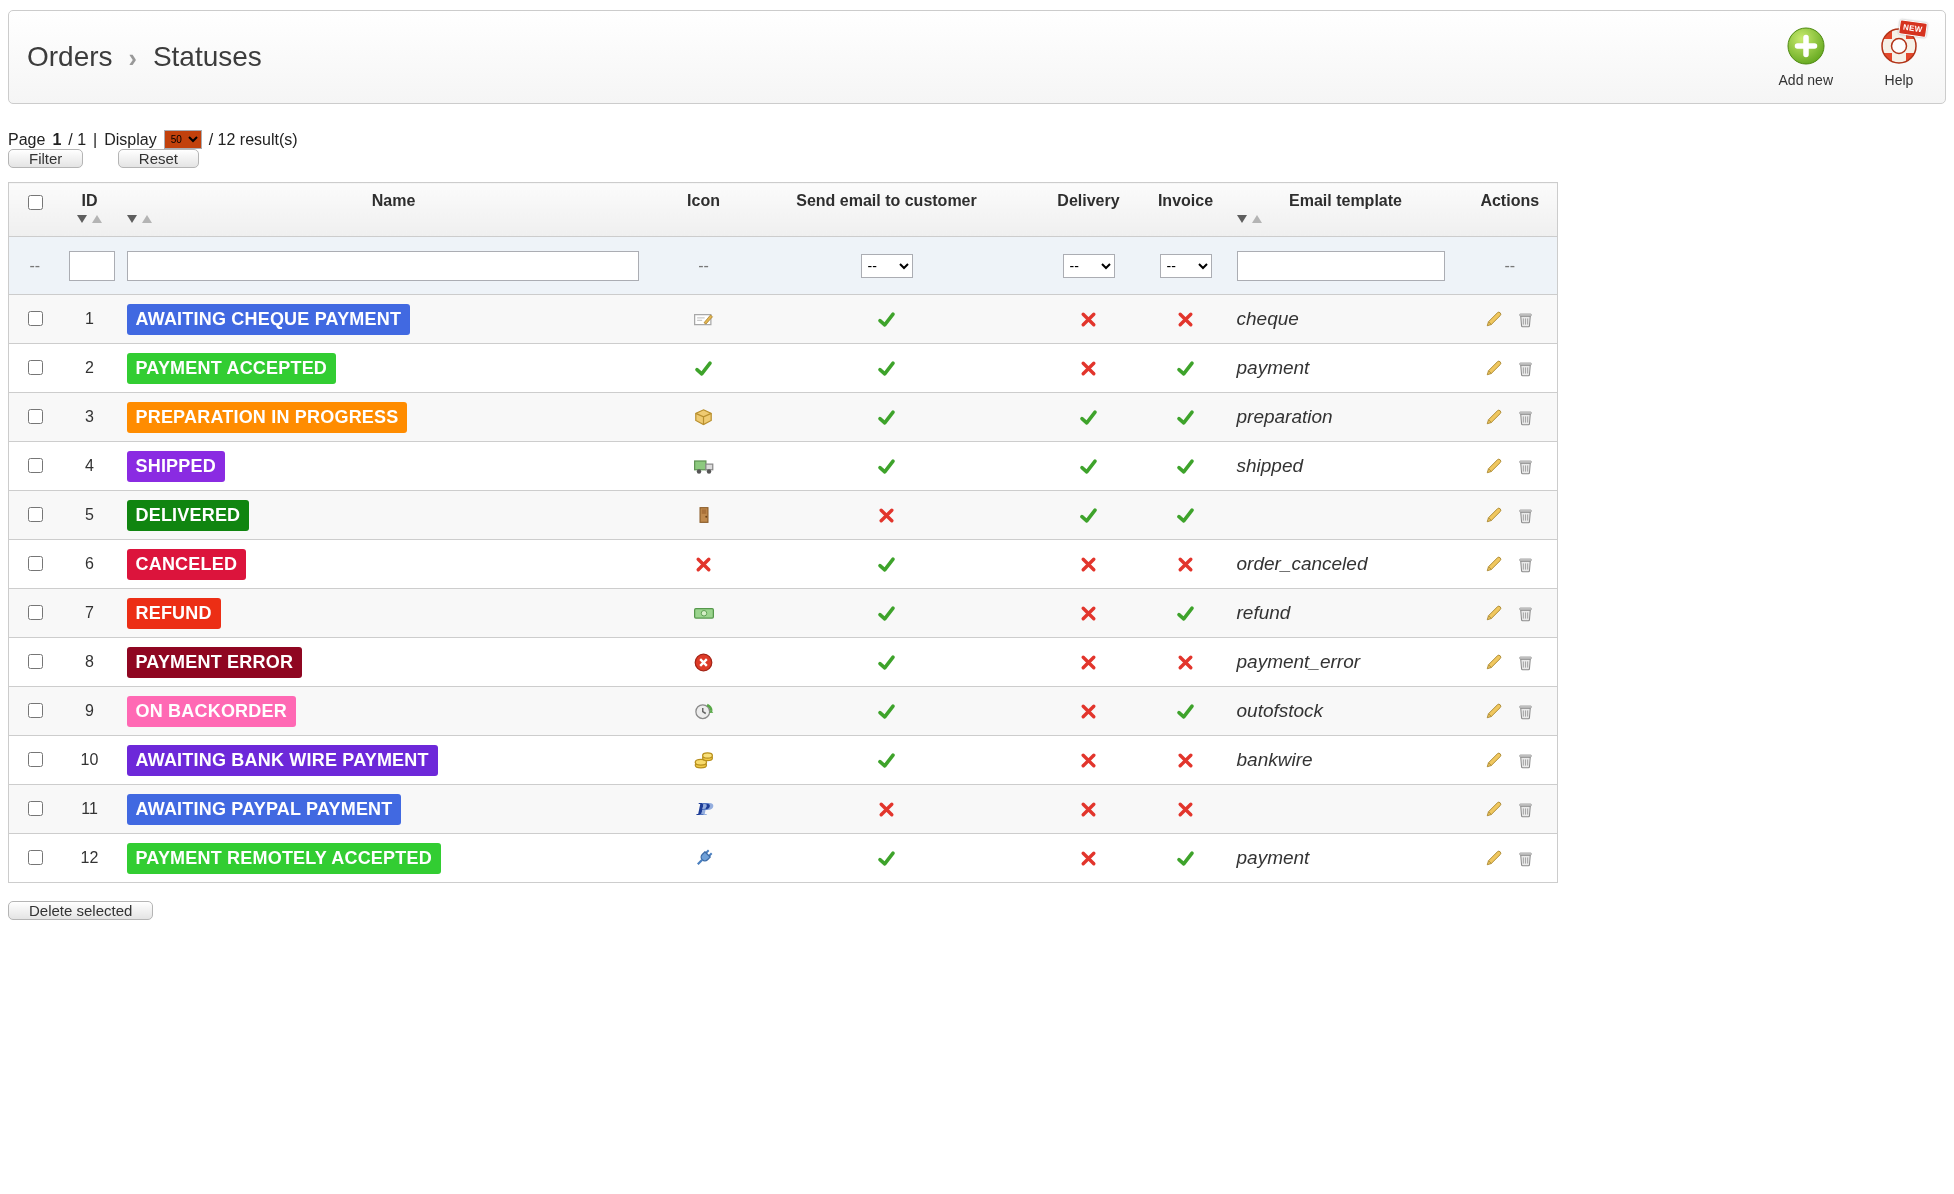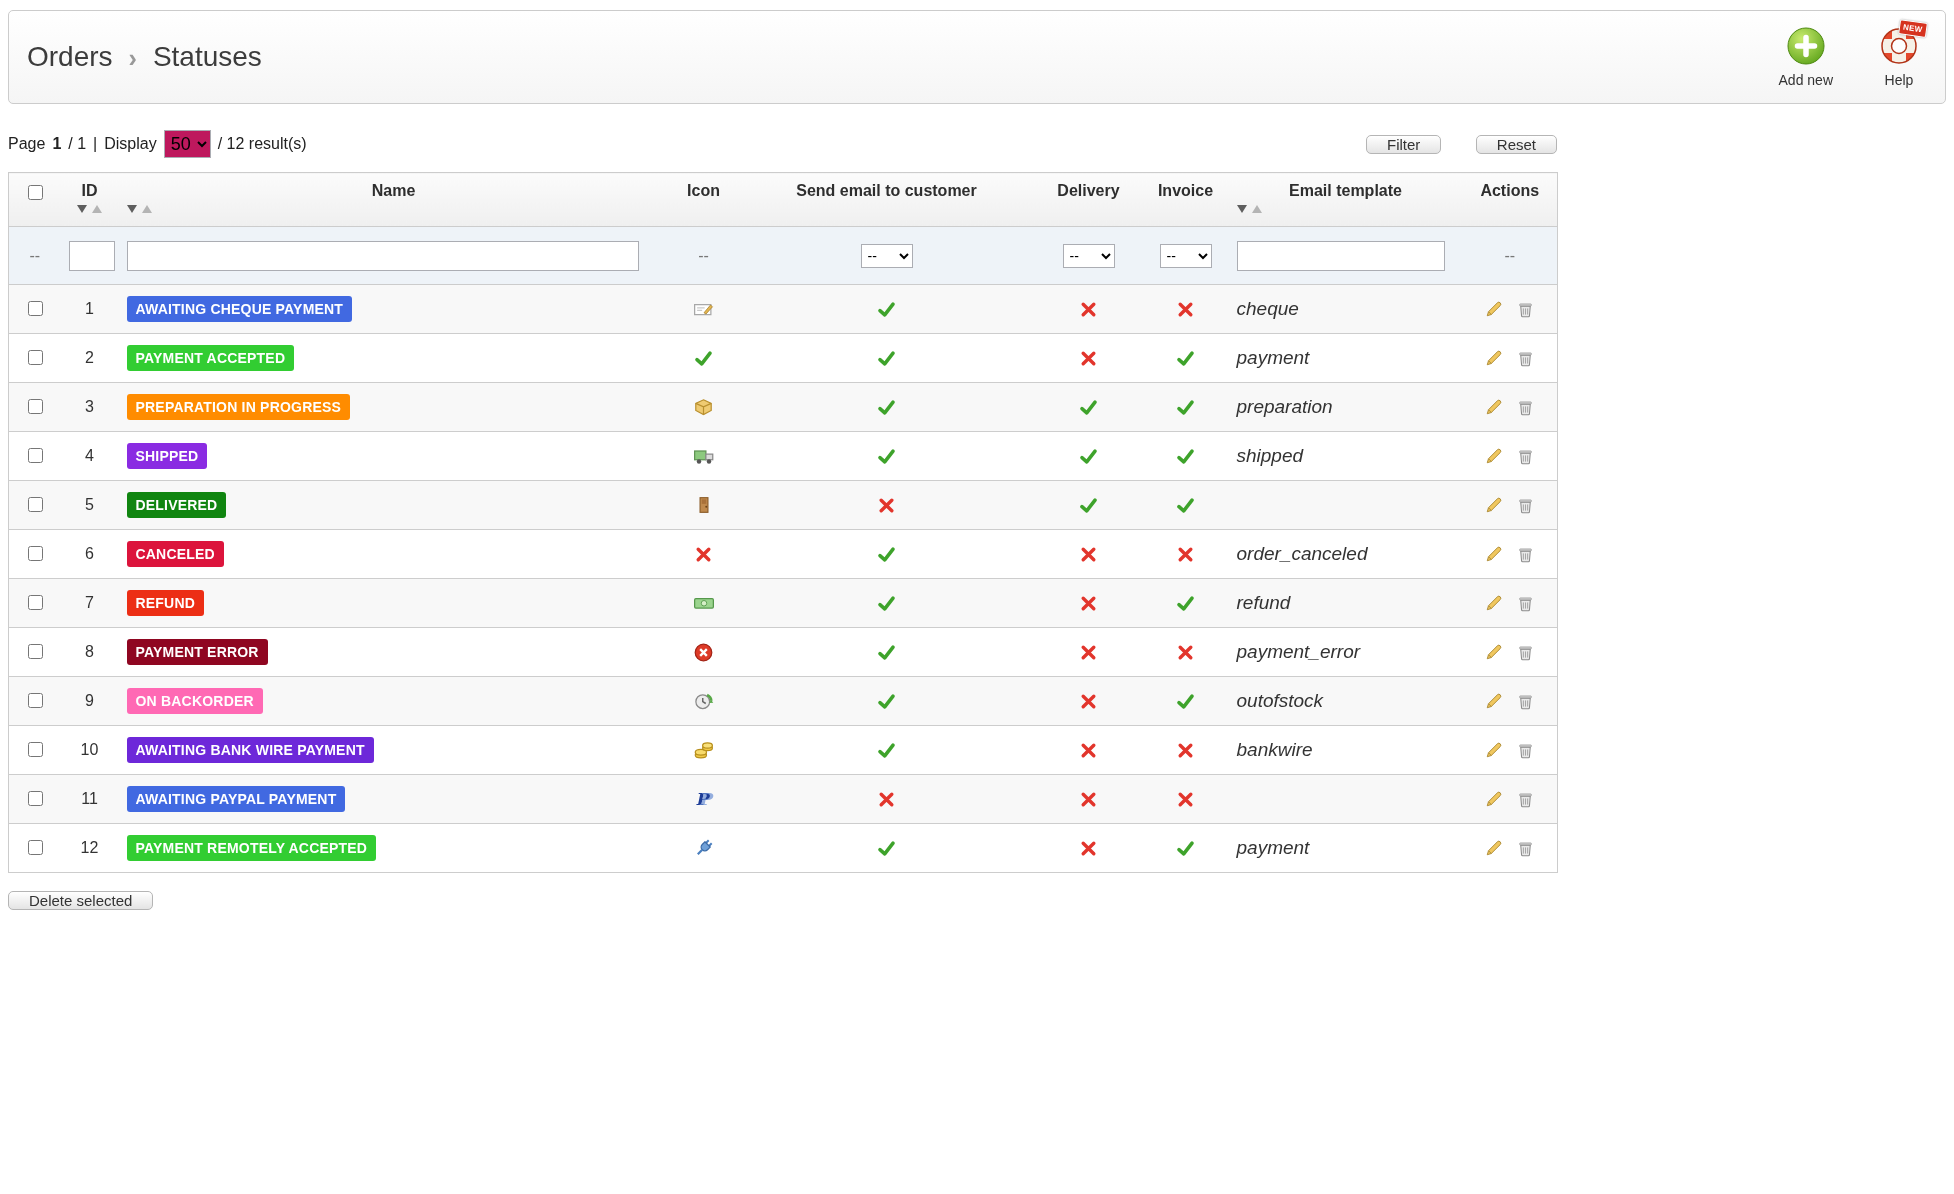--- a/index.html
+++ b/index.html
@@ -30,26 +30,26 @@
     background: #D6331F; color: #fff; font-size: 8px; font-weight: bold;
     padding: 2px 3px; border-radius: 2px; transform: rotate(8deg);
     border: 1px solid #fff; box-shadow: 0 0 2px rgba(0,0,0,.35);
     letter-spacing: .3px;
   }
 
   
   .toolbar-row {
     width: 1549px;
     margin-top: 26px;
-    display: flex; align-items: center; justify-content: space-between;
+    display: flex; justify-content: space-between; flex-direction: column;
   }
   .pagination { font-size: 16px; color: #222; display: flex; align-items: center; gap: 7px; }
   .pagination b { font-weight: bold; }
   .pagination select {
-    font-size: 18px; padding: 2px 2px; border: 1px solid #ABADB3; background: #be185d;
+    font-size: 10px; padding: 2px 2px; border: 1px solid #ABADB3; background: #c2410c;
   }
   .btn {
     font-family: inherit;
     font-size: 15px; color: #333;
     background: linear-gradient(#FFFFFF, #E4E4E4);
     border: 1px solid #B5B5B5; border-radius: 5px;
     padding: 0 20px; cursor: pointer;
   }
   .btn + .btn { margin-left: 30px; }
 
@@ -118,21 +118,21 @@
   tbody tr.data-row:nth-child(odd) td { background: #F8F8F8; }
   tbody tr.data-row:nth-child(even) td { background: #FFFFFF; }
   td.cell-name { text-align: left !important; }
   td.cell-template { text-align: left !important; font-size: 19px; color: #333; font-style: italic; }
   td.cell-id { font-size: 16px; color: #333; }
 
   .badge {
     display: inline-block;
     padding: 5px 9px;
     border-radius: 3px;
-    color: #fff; font-weight: bold; font-size: 14px;
+    color: #fff; font-weight: bold; font-size: 18px;
     letter-spacing: .2px;
     white-space: nowrap;
   }
   .cell-icon svg, .bool-icon svg { vertical-align: middle; }
   .action-icon { display: inline-block; margin: 0 7px; cursor: pointer; }
   .action-icon svg { vertical-align: middle; }
 
   input[type="checkbox"] { width: 15px; height: 15px; cursor: pointer; }
 
   .bottom-bar { margin-top: 18px; }

